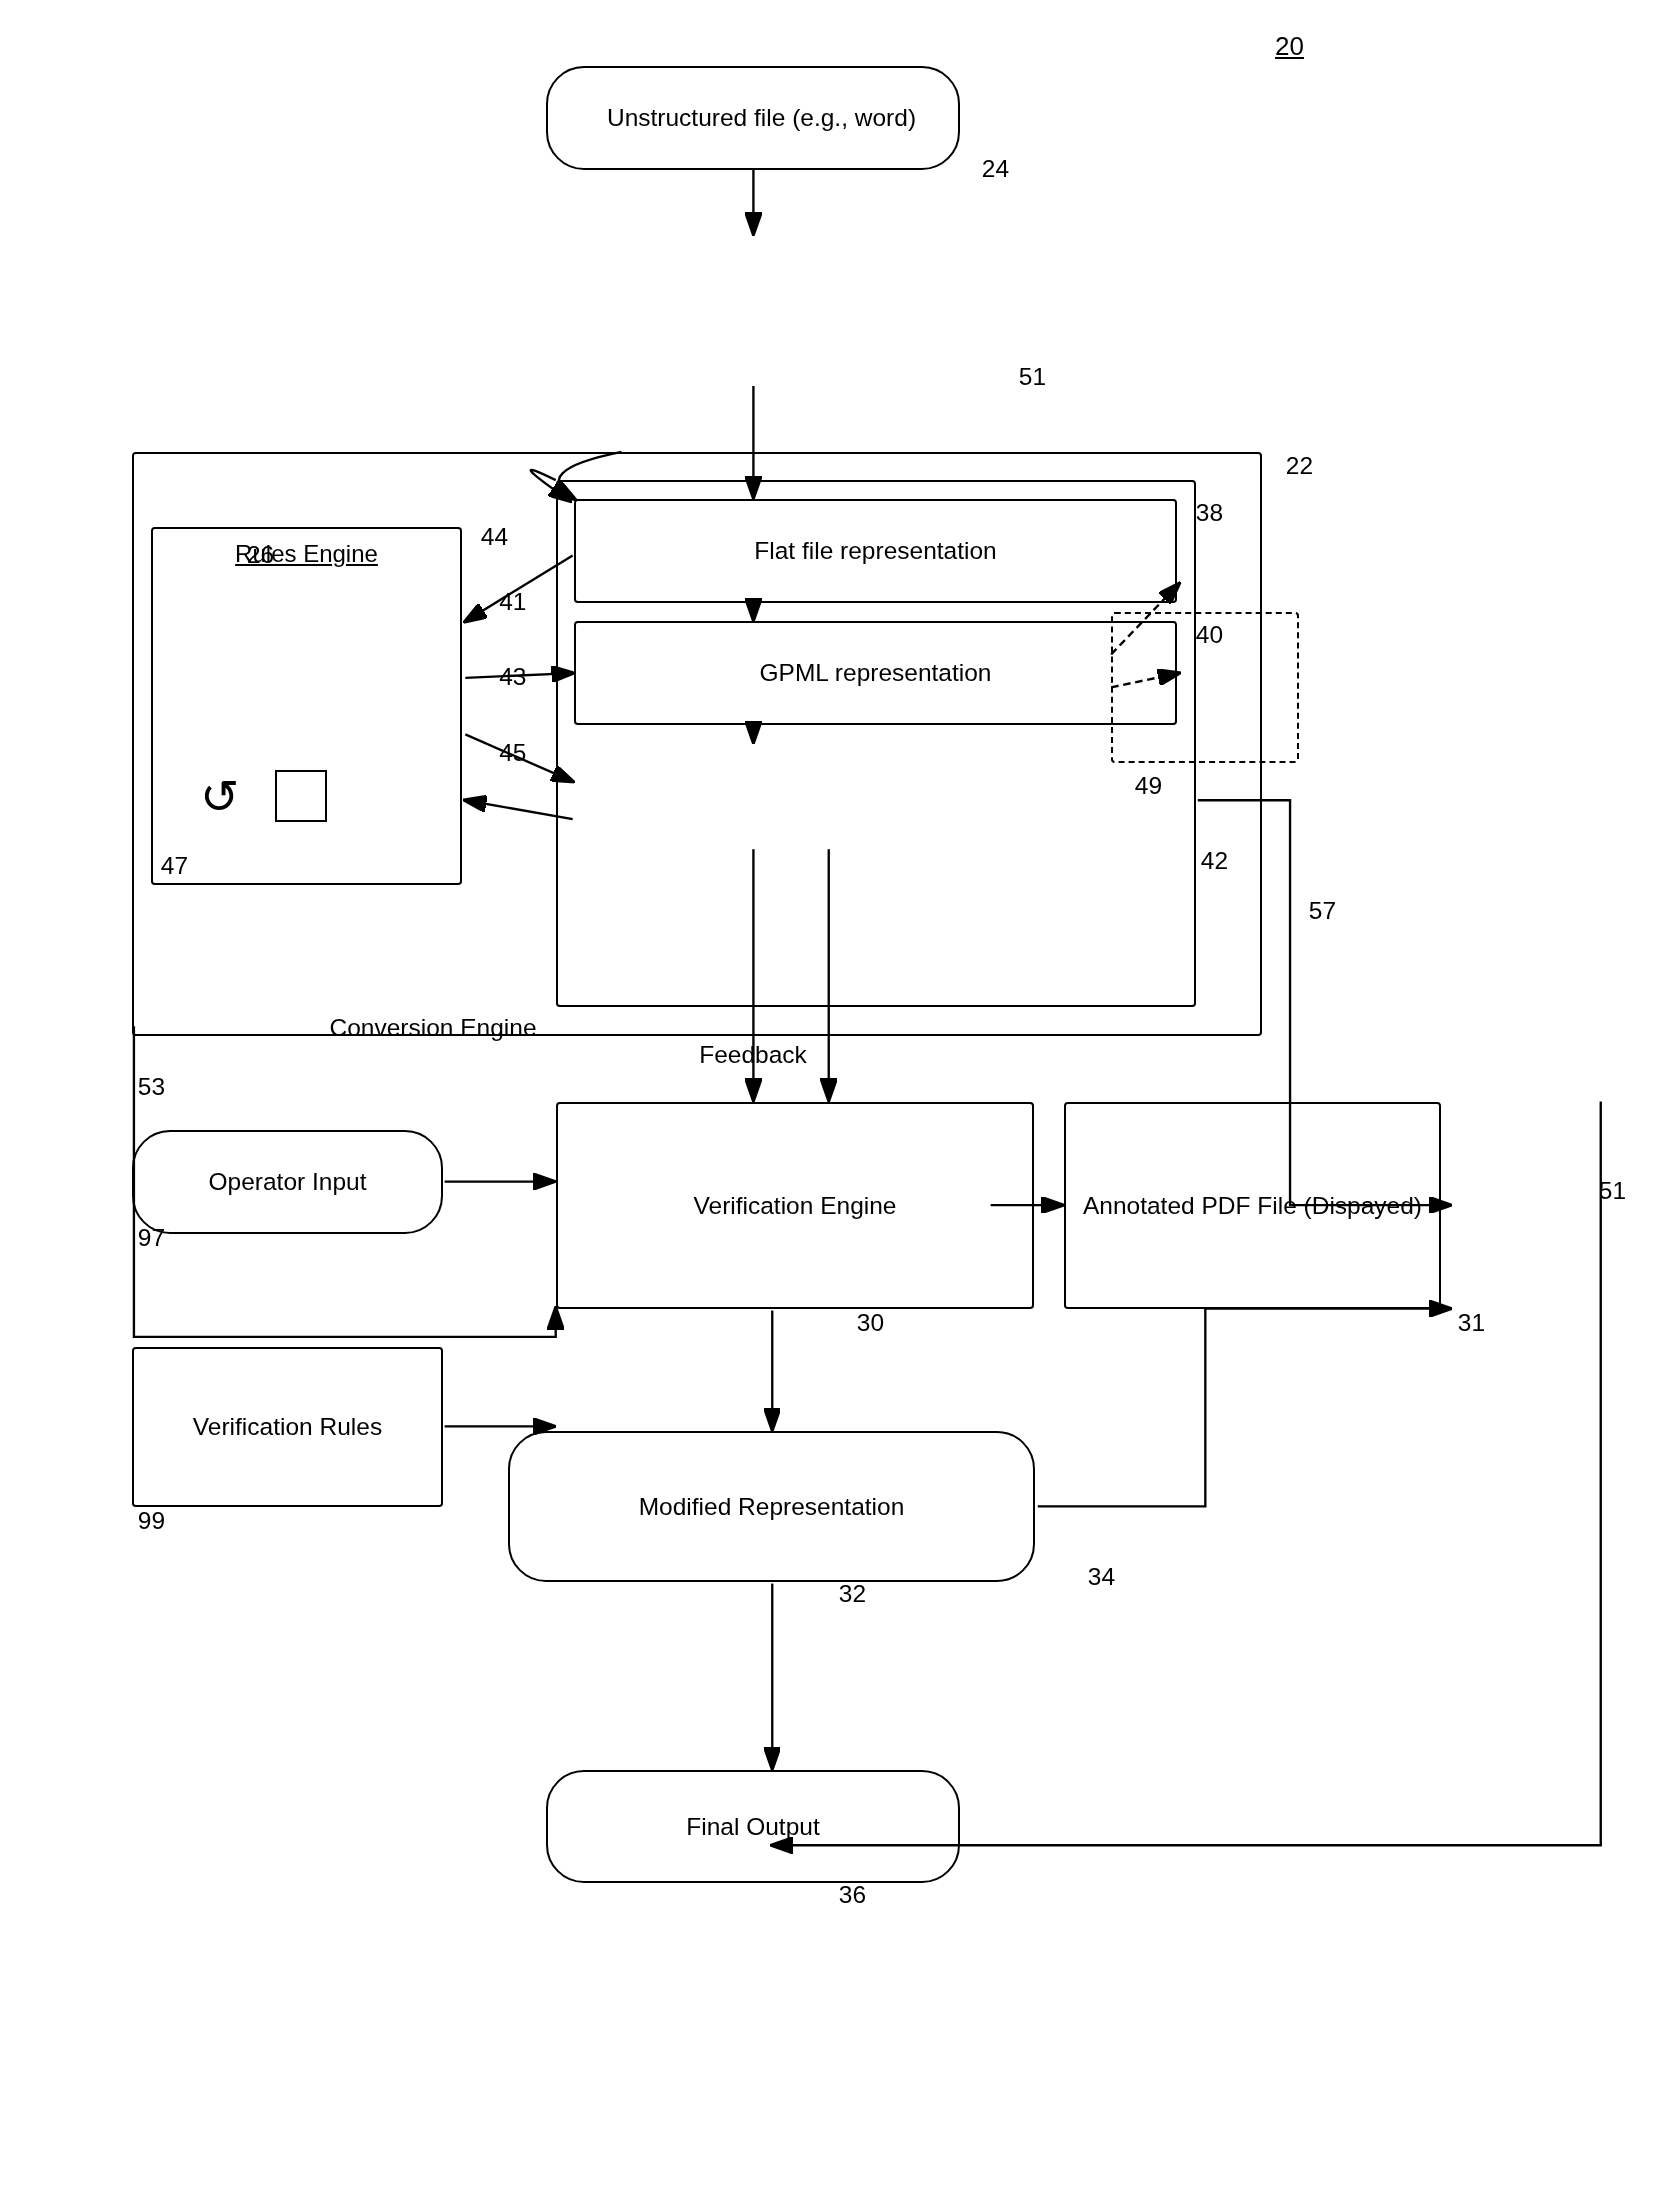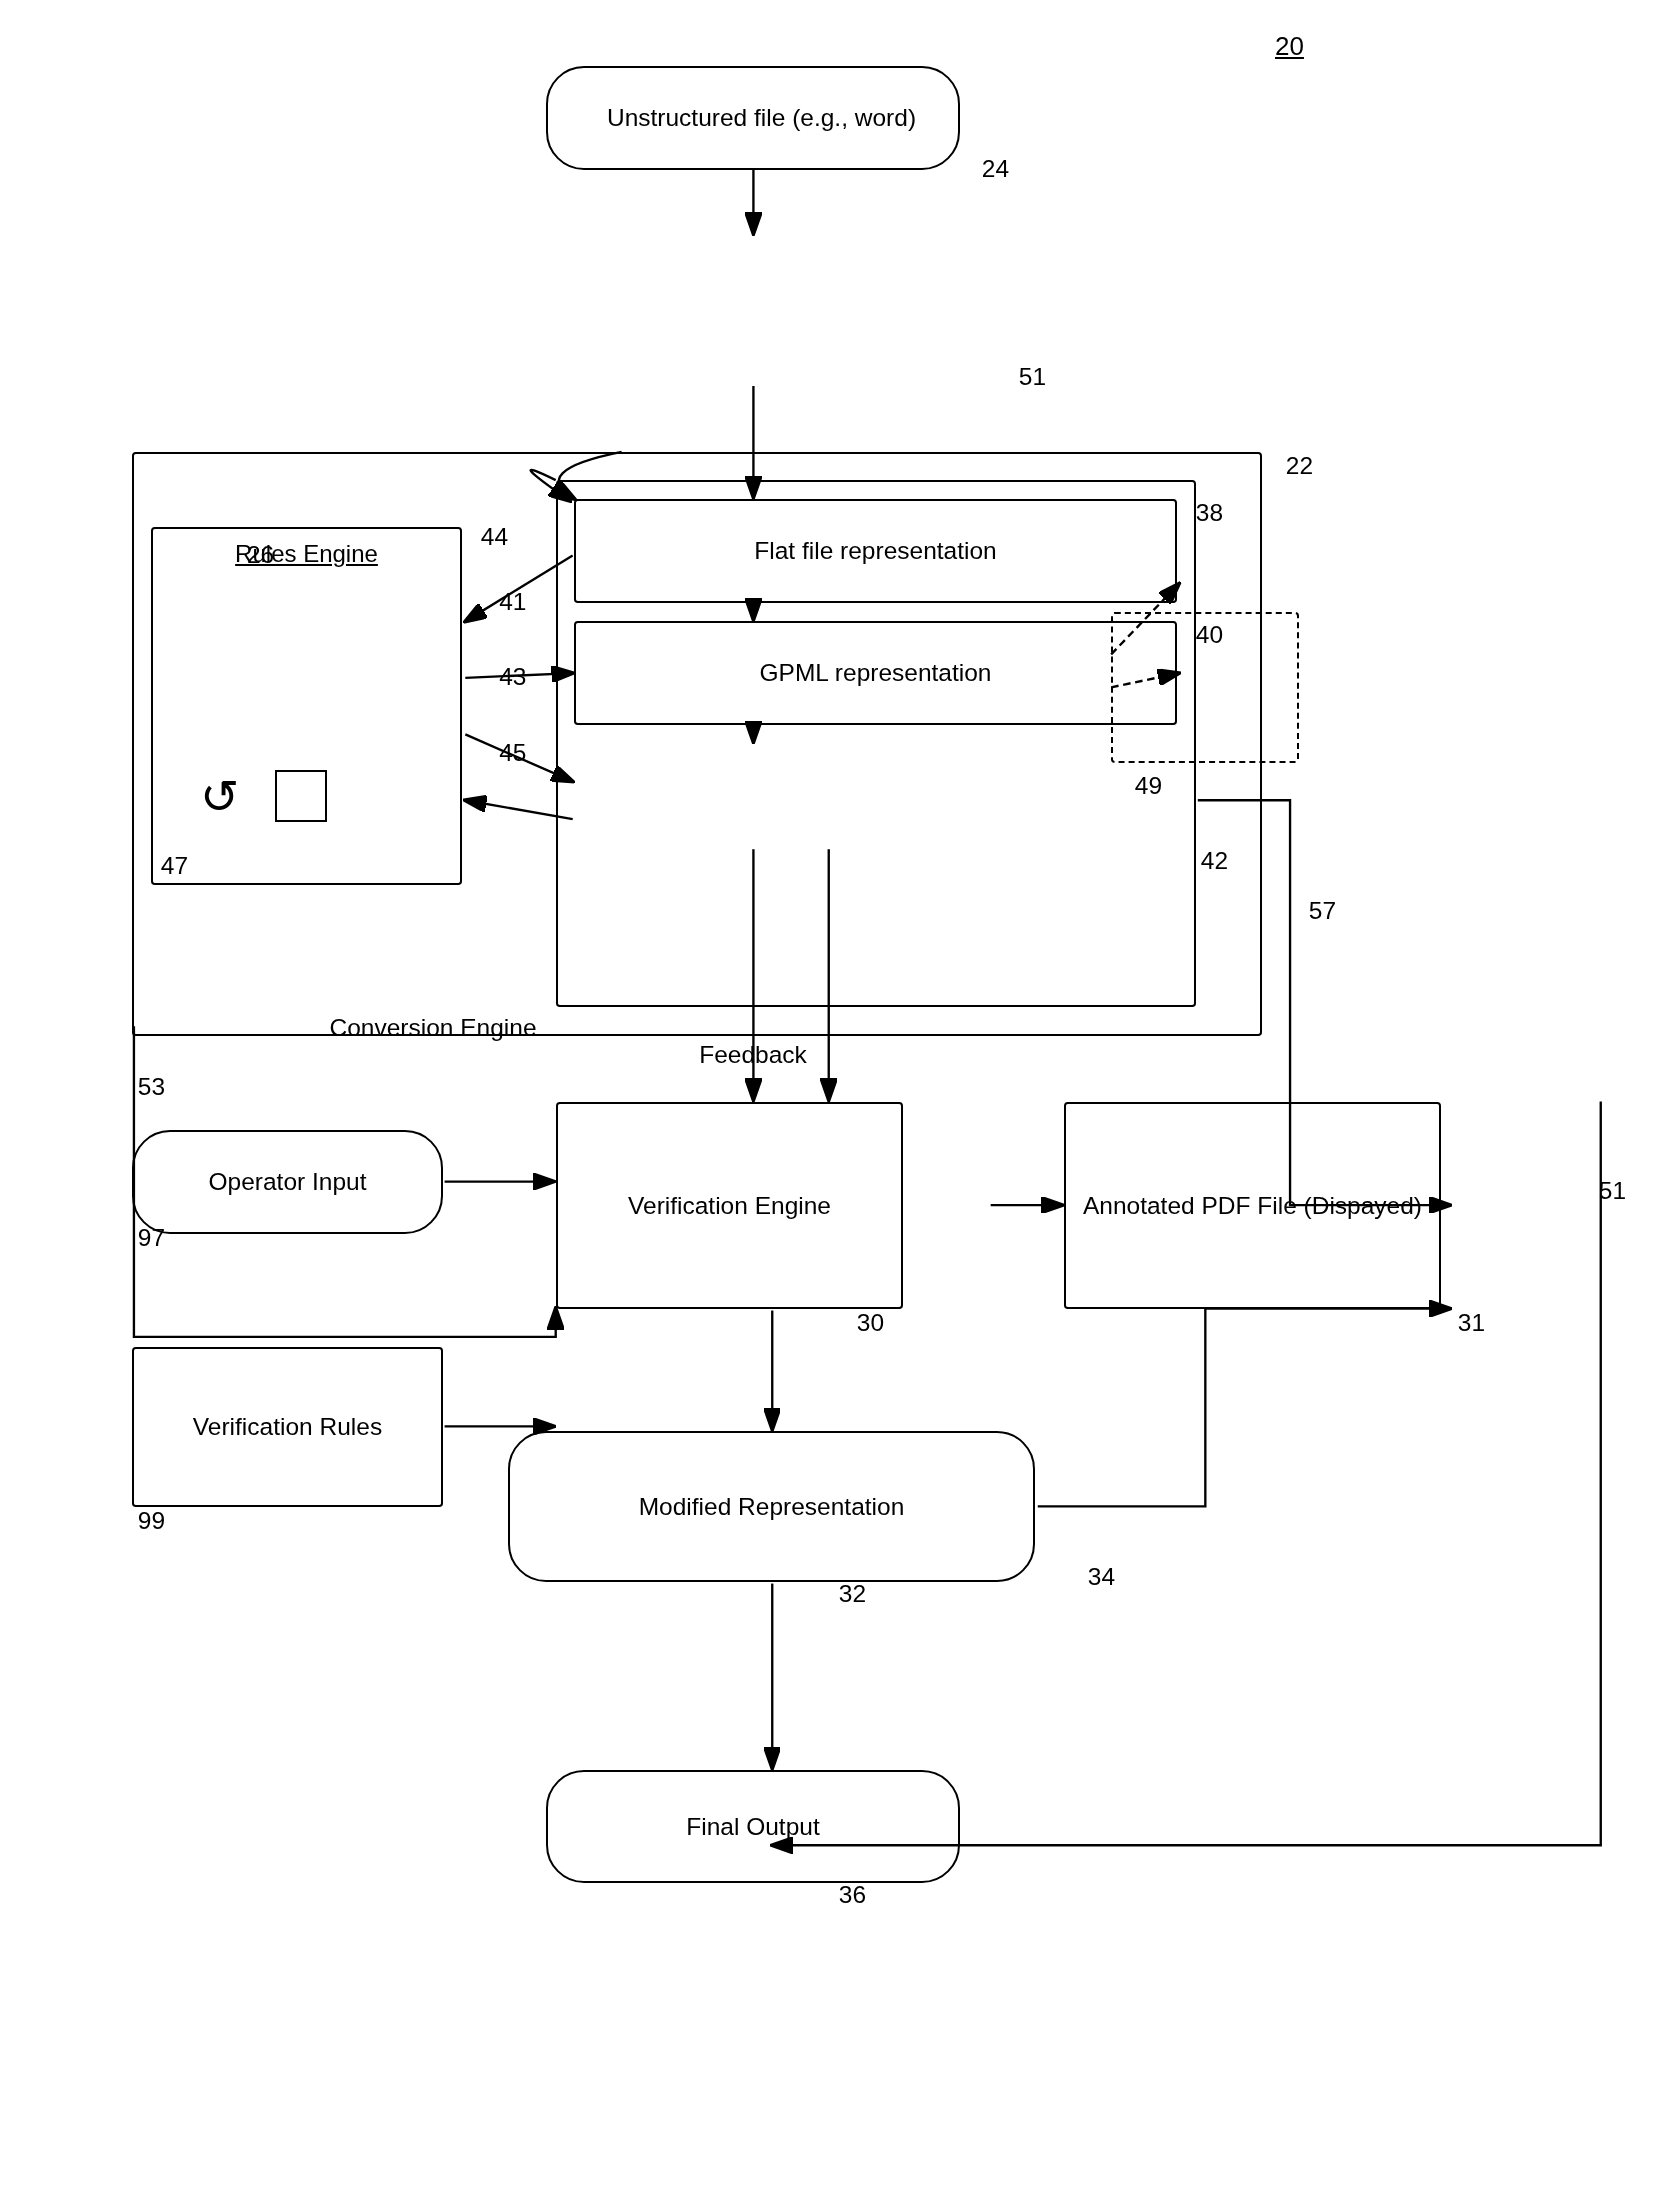--- a/index.html
+++ b/index.html
@@ -137,21 +137,21 @@
     <span>53</span>
   </div>
 
   <div class="node rounded-rect" style="top:1130px;left:132px;width:311px;height:104px;">
     <span>Operator Input</span>
   </div>
   <div class="node label-only" style="top:1224px;left:128px;width:47px;height:28px;">
     <span>97</span>
   </div>
 
-  <div class="node rect" style="top:1102px;left:556px;width:347px;height:207px;">
+  <div class="node rect" style="top:1102px;left:556px;width:478px;height:207px;">
     <span>Verification Engine</span>
   </div>
   <div class="node label-only" style="top:1309px;left:847px;width:47px;height:28px;">
     <span>30</span>
   </div>
 
   <div class="node rect" style="top:1102px;left:1064px;width:377px;height:207px;">
     <span>Annotated PDF File (Dispayed)</span>
   </div>
   <div class="node label-only" style="top:1309px;left:1448px;width:47px;height:28px;">

